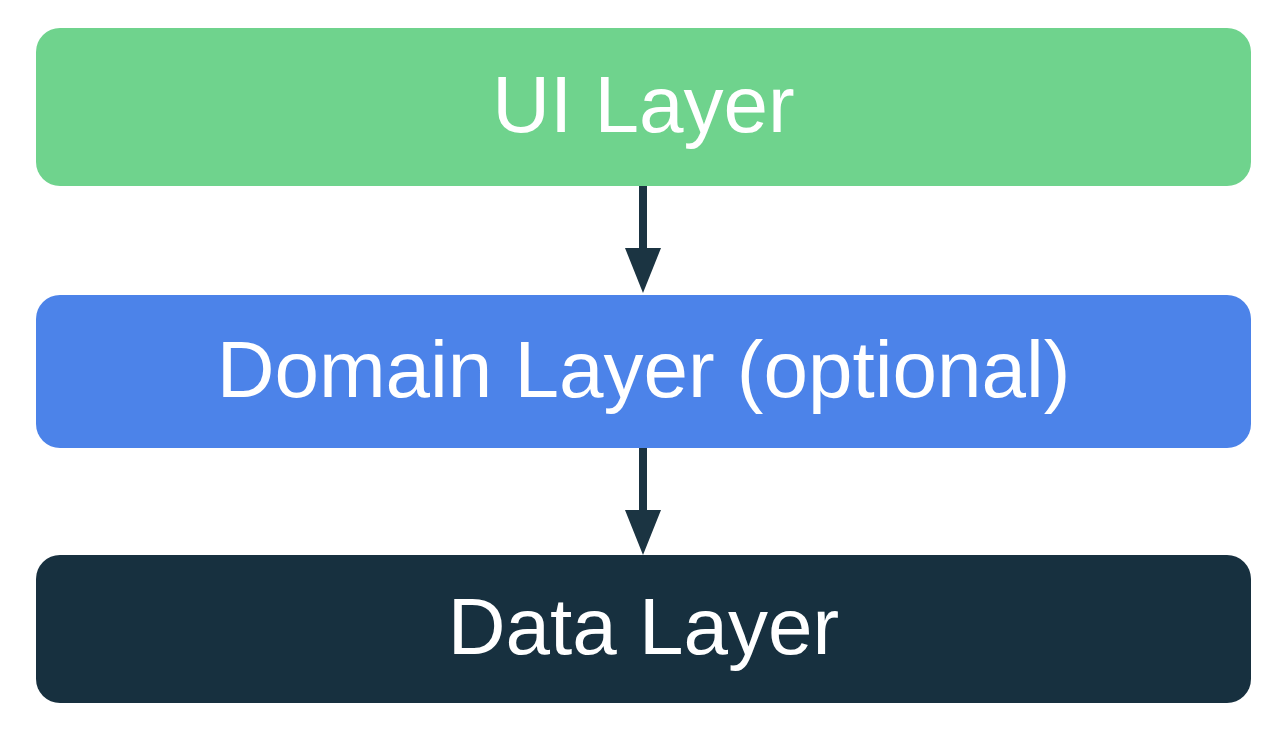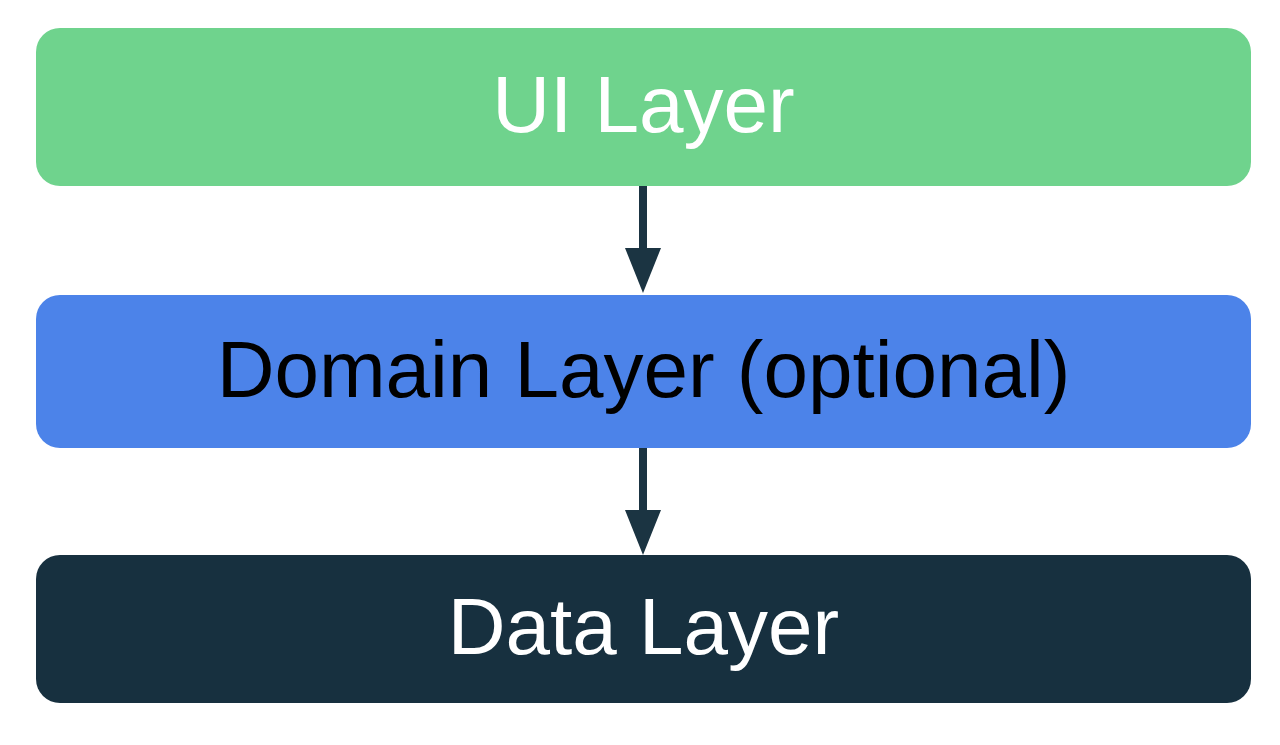--- a/index.html
+++ b/index.html
@@ -54,21 +54,21 @@
     <span class="layer-label">UI Layer</span>
   </div>
 
   <div class="arrow" id="arrow-1">
     <svg width="36" height="107" viewBox="0 0 36 107">
       <rect x="14" y="0" width="8" height="66" fill="#1B3442"></rect>
       <polygon points="0,62 36,62 18,107" fill="#1B3442"></polygon>
     </svg>
   </div>
 
-  <div class="layer-box" id="box-domain" style="background-color: rgb(76, 131, 233); color: #000000;">
+  <div class="layer-box" id="box-domain" style="background-color: rgb(76, 131, 233); color: #ffffff;">
     <span class="layer-label">Domain Layer (optional)</span>
   </div>
 
   <div class="arrow" id="arrow-2">
     <svg width="36" height="107" viewBox="0 0 36 107">
       <rect x="14" y="0" width="8" height="66" fill="#1B3442"></rect>
       <polygon points="0,62 36,62 18,107" fill="#1B3442"></polygon>
     </svg>
   </div>
 

